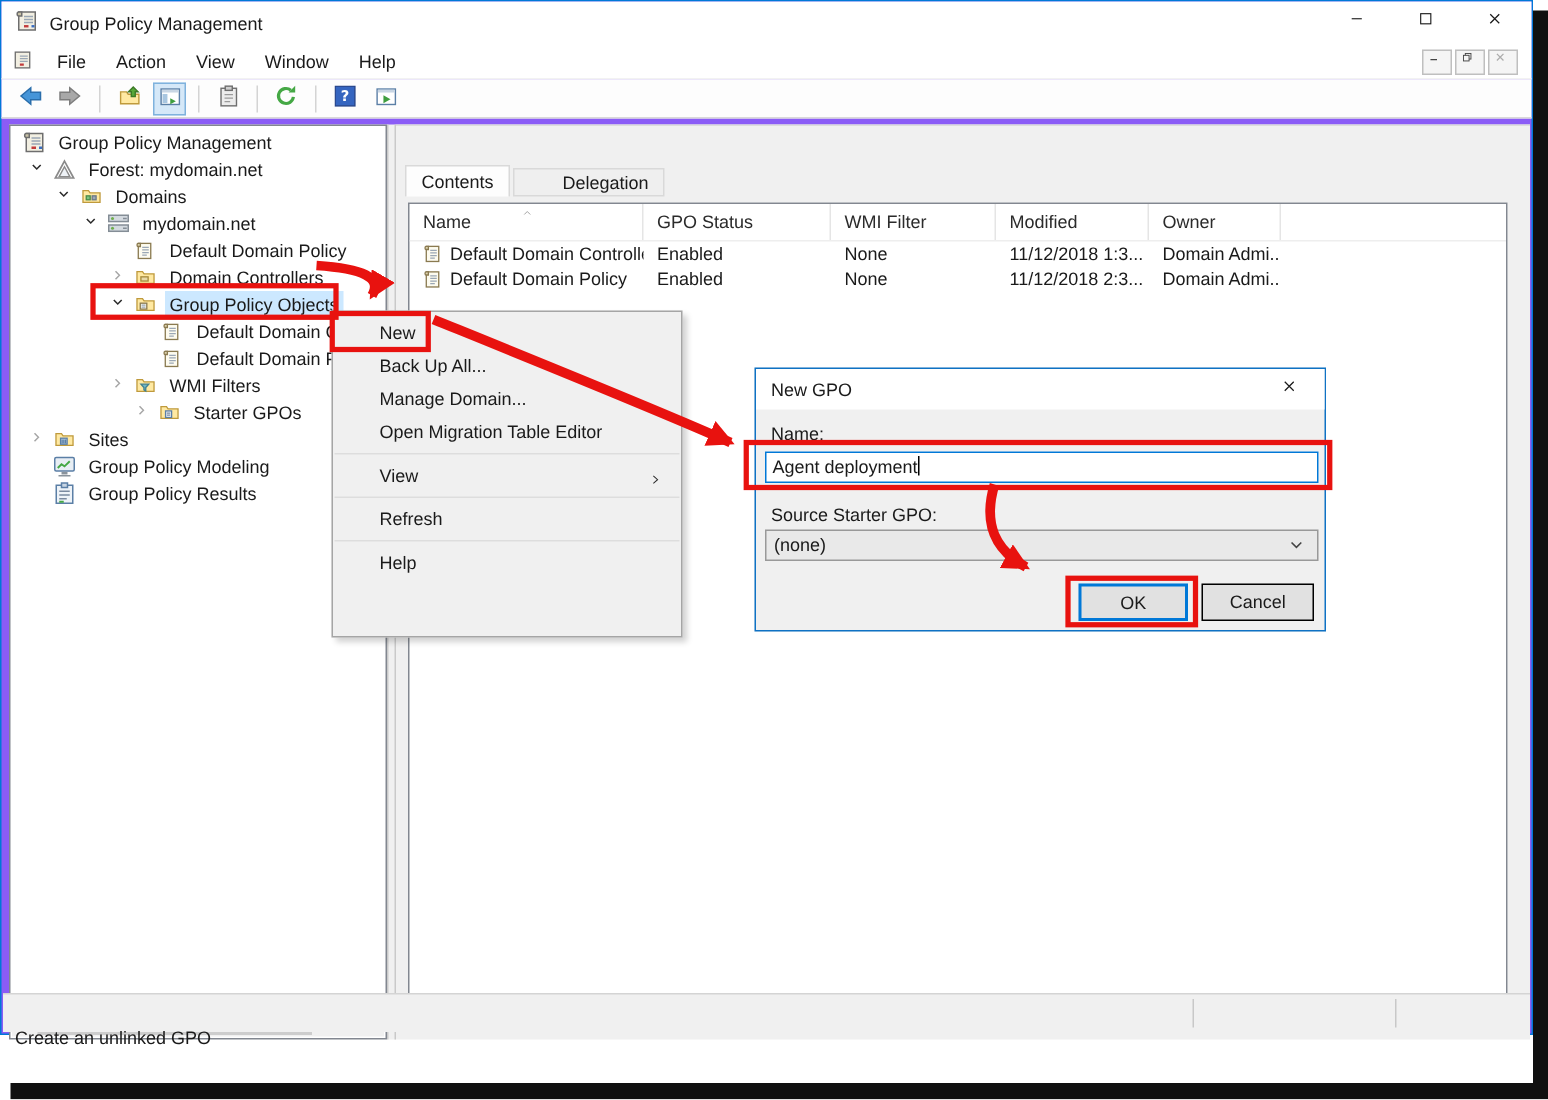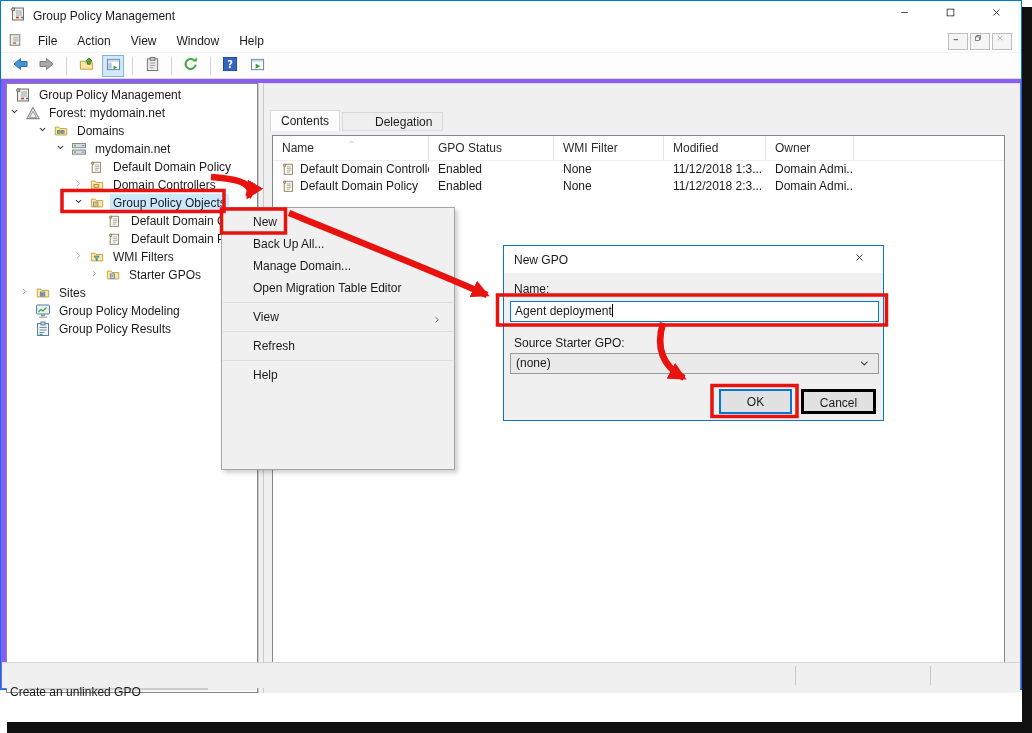--- a/index.html
+++ b/index.html
@@ -58,39 +58,39 @@
   .cell { padding-left:9px; flex:none; overflow:hidden; white-space:nowrap; }
   .cell.first { display:flex; align-items:center; gap:4px; }
   .cell .tic { width:14px; height:14px; margin:0; }
 
   
   .statusbar { position:absolute; left:1px; right:1px; bottom:1px; height:26px; background:#f0f0f0; border-top:1px solid #d4d4d4; }
   .status-text { position:absolute; left:8px; top:22px; }
   .st-div { position:absolute; top:3px; bottom:3px; width:1px; background:#c8c8c8; }
 
   
-  .ctx { position:absolute; left:221px; top:207px; width:234px; height:263px; background:#f0f0f0; border:1px solid #a5a5a5; box-shadow:3px 3px 4px rgba(0,0,0,0.18); z-index:30; padding-top:3px; }
+  .ctx { position:absolute; left:221px; top:207px; width:234px; height:218px; background:#f0f0f0; border:1px solid #a5a5a5; box-shadow:3px 3px 4px rgba(0,0,0,0.18); z-index:30; padding-top:3px; }
   .ctx-item { height:22px; line-height:22px; padding-left:31px; position:relative; }
   .ctx-sep { height:1px; background:#ddd; margin:3px 1px; }
   .ctx-arrow { position:absolute; right:10px; top:6px; }
 
   
   .dlg { position:absolute; left:503px; top:245px; width:381px; height:176px; background:#f0f0f0; border:1px solid #0f72c4; z-index:40; }
   .dlg-title { position:absolute; left:0; top:0; width:100%; height:27px; background:#fff; }
   .dlg-title-text { position:absolute; left:10px; top:7px; }
   .dlg-close { position:absolute; right:6px; top:4px; width:32px; height:20px; display:flex; align-items:center; justify-content:center; }
   .dlg-label-name { position:absolute; left:10px; top:36px; }
   .dlg-input { position:absolute; left:6px; top:55px; width:369px; height:21px; background:#fff; border:1px solid #0078d7; line-height:19px; padding-left:4px; }
   .caret { display:inline-block; width:1px; height:13px; background:#000; vertical-align:-2px; }
   .dlg-label-src { position:absolute; left:10px; top:90px; }
   .dlg-combo { position:absolute; left:6px; top:107px; width:369px; height:21px; background:#e9e9e9; border:1px solid #999; line-height:19px; padding-left:5px; }
   .combo-chev { position:absolute; right:6px; top:4px; }
   .btn { position:absolute; height:25px; background:#e1e1e1; text-align:center; line-height:22px; }
   .btn-ok { left:215px; top:143px; width:73px; border:2px solid #0078d7; }
-  .btn-cancel { left:297px; top:143px; width:75px; border:3px solid #000000; line-height:23px; }
+  .btn-cancel { left:297px; top:143px; width:75px; border:1px solid #000000; line-height:23px; }
 
   
   .anno { position:absolute; left:0; top:0; width:1032px; height:733px; z-index:50; pointer-events:none; }
 </style>
 </head>
 <body>
 
 <div class="stage">
   <div class="win">
 
@@ -217,21 +217,21 @@
               <svg width="16" height="16" viewBox="0 0 16 16">
                 <rect x="2.5" y="2" width="11" height="12" fill="#f2efe2" stroke="#6e6e6e"></rect>
                 <path d="M2.5 2c-1.4 0-1.4 2.6 0 2.6h2V2z" fill="#c9c2a6" stroke="#6e6e6e"></path>
                 <path d="M6 5h6M6 7h6M6 9h6" stroke="#9aa7b5"></path>
                 <path d="M6 11.5h3" stroke="#c23b3b" stroke-width="1.6"></path>
                 <path d="M11 11.5h2" stroke="#3b6ec2" stroke-width="1.6"></path>
               </svg>
             </span>
           <span class="tlab">Group Policy Management</span>
         </div>
-        <div class="trow" style="">
+        <div class="trow" style="padding-left:10px">
           <span class="exp">
               <svg width="12" height="12" viewBox="0 0 16 16">
                 <path d="M2.5 4 L6 7.5 L9.5 4" fill="none" stroke="#2b2b2b" stroke-width="1.4"></path>
               </svg>
             </span>
           <span class="tic">
               <svg width="16" height="15" viewBox="0 0 16 16">
                 <path d="M8 1.5 L14.5 13.5 H1.5 Z" fill="none" stroke="#8a8a8a" stroke-width="1.2"></path>
                 <path d="M8 5.5 L11.8 12.5 H4.2 Z" fill="#eef2f6" stroke="#8a8a8a"></path>
               </svg>

